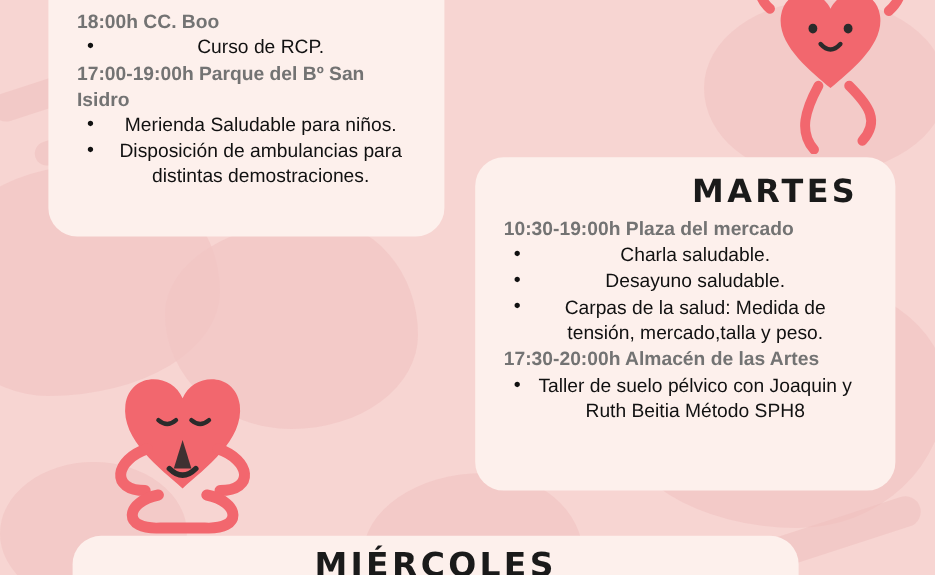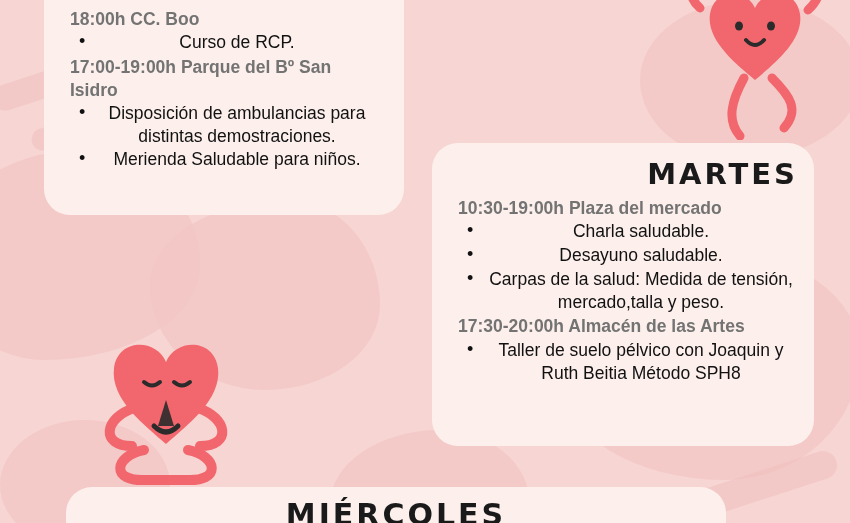--- a/index.html
+++ b/index.html
@@ -56,21 +56,21 @@
     top: -70px;
     width: 360px;
     height: 285px;
     padding: 76px 26px 16px 26px;
   }
   .card-martes {
     left: 432px;
     top: 143px;
     width: 382px;
     height: 303px;
-    padding: 14px 16px 14px 26px;
+    padding: 14px 34px 14px 26px;
   }
   .card-miercoles {
     left: 66px;
     top: 487px;
     width: 660px;
     height: 120px;
     padding: 10px 26px;
   }
 
   .day-title {
@@ -166,24 +166,24 @@
   <p class="slot-time">18:00h CC. Boo</p>
   <ul class="items">
     <li>
         <span class="cont">Curso de RCP.</span>
       </li>
   </ul>
 
   <p class="slot-time">17:00-19:00h Parque del Bº San Isidro</p>
   <ul class="items">
     <li>
+        <span class="cont">Merienda Saludable para niños.</span>
+      </li>
+    <li>
         <span class="cont">Disposición de ambulancias para distintas demostraciones.</span>
-      </li>
-    <li>
-        <span class="cont">Merienda Saludable para niños.</span>
       </li>
   </ul>
 </div>
 
 <div class="card card-martes">
   <h2 class="day-title right">MARTES</h2>
 
   <p class="slot-time">10:30-19:00h Plaza del mercado</p>
   <ul class="items">
     <li>

